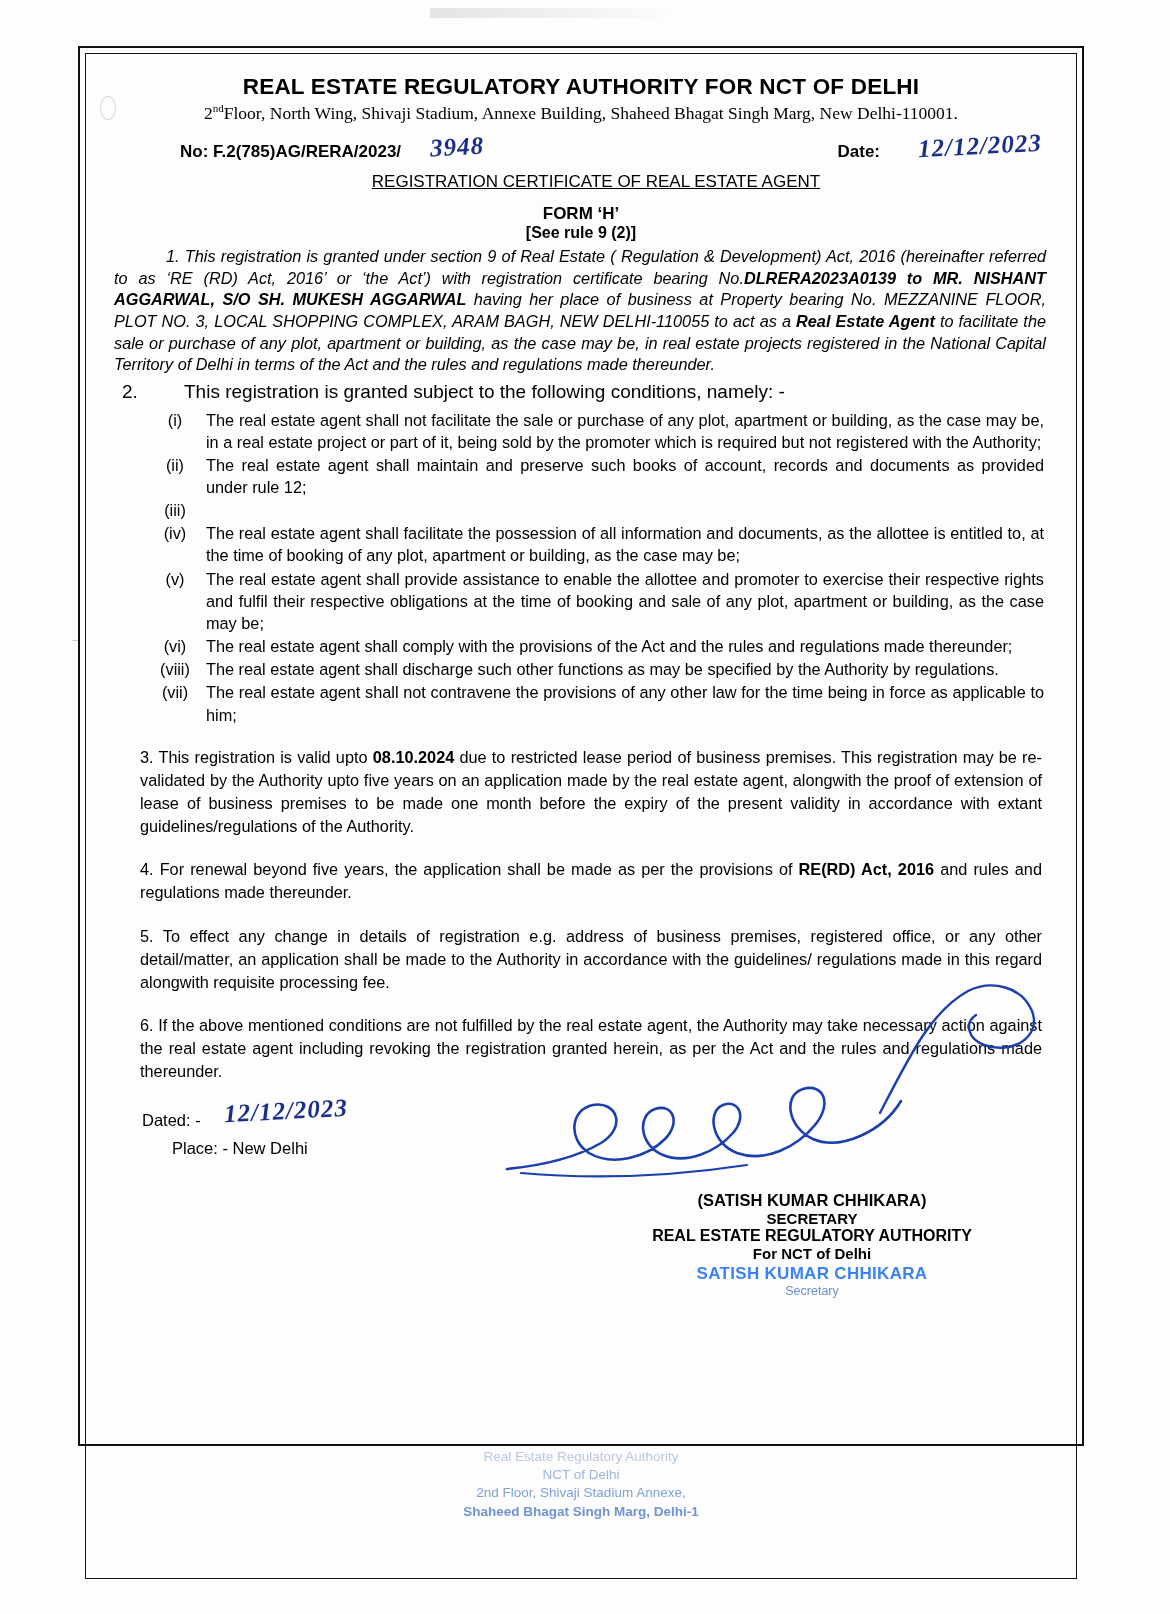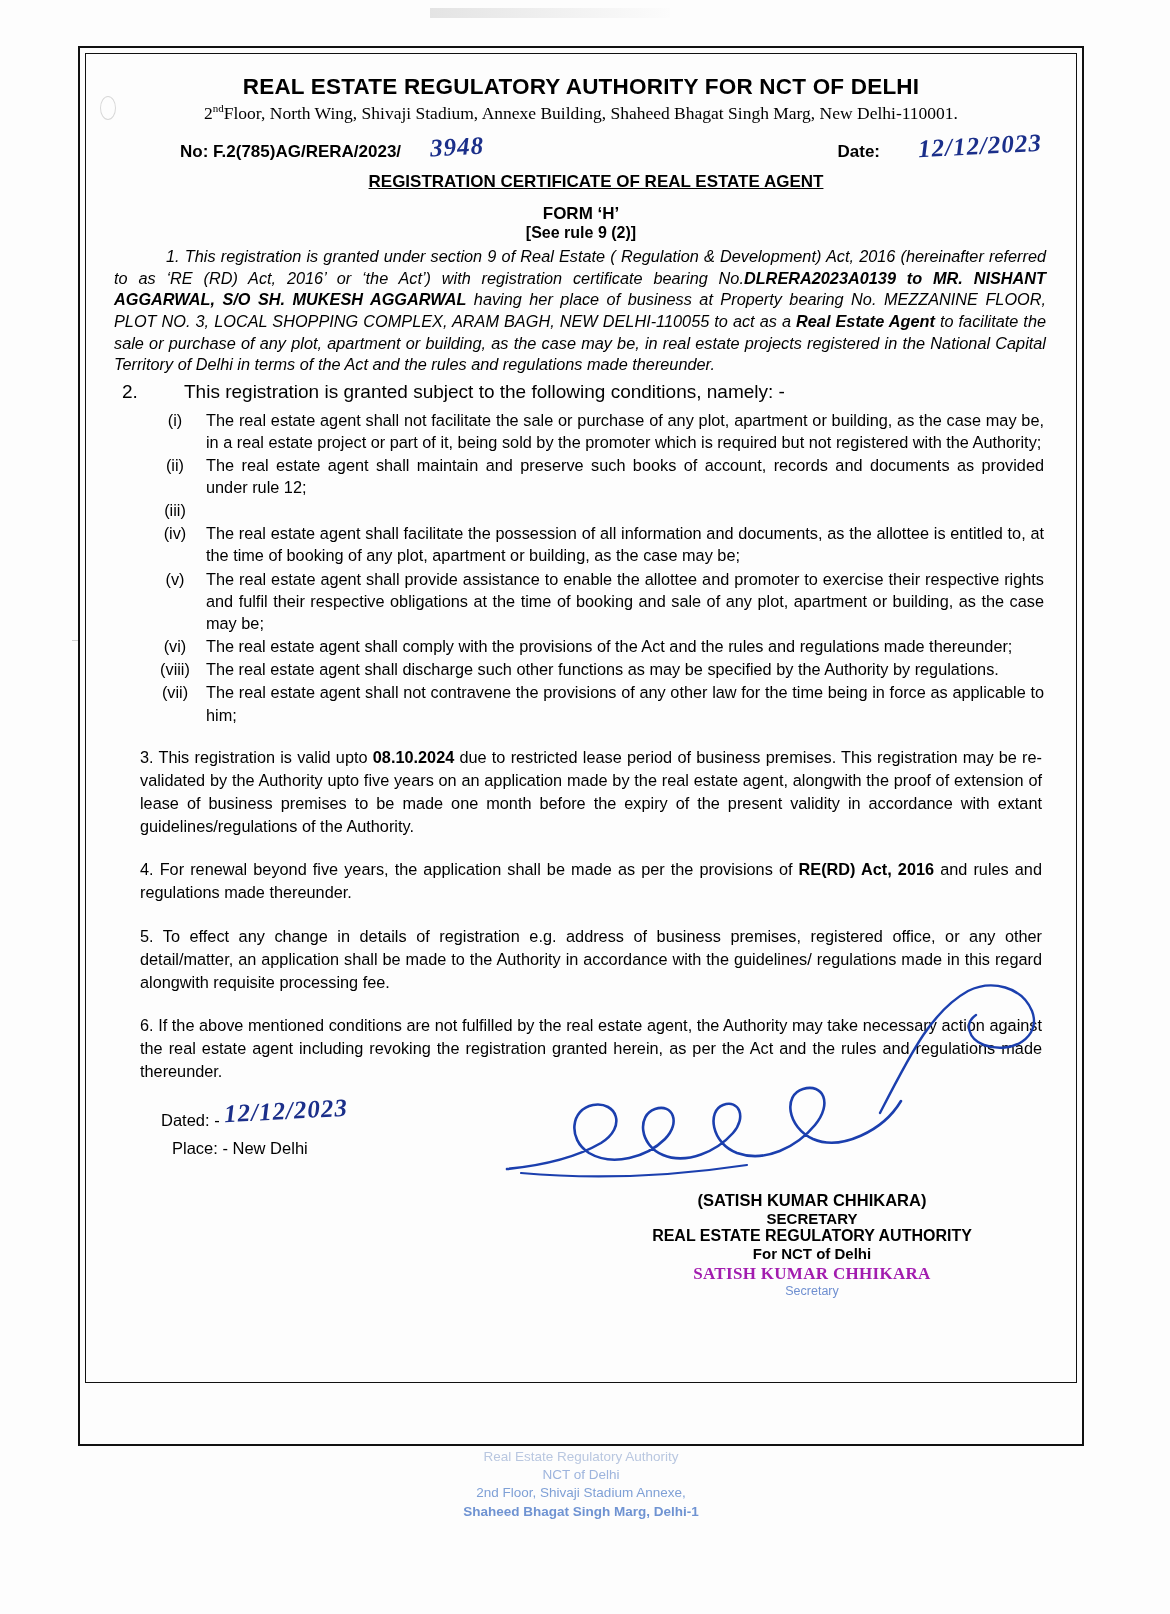--- a/index.html
+++ b/index.html
@@ -33,21 +33,21 @@
     left: 78px; top: 46px;
     width: 1006px;
     height: 1400px;
     border: 2px solid #111;
     box-sizing: border-box;
   }
   .cert-border-inner {
     position: absolute;
     left: 85px; top: 53px;
     width: 992px;
-    height: 1330px;
+    height: 1526px;
     border: 1px solid #111;
     box-sizing: border-box;
     padding: 14px 26px 10px 26px;
   }
   .hole-mark {
     position: absolute;
     left: 100px; top: 96px;
     width: 14px; height: 22px;
     border: 1px solid #d8d8d8;
     border-radius: 50%;
@@ -107,21 +107,21 @@
     right: 170px;
     top: 4px;
   }
   .date-hand {
     position: absolute;
     right: 8px;
     top: -6px;
   }
   .reg-head {
     text-align: center;
-    font-weight: bold;
+    font-weight: normal;
     font-size: 17px;
     text-decoration: underline;
     color: #000;
     margin: 0 0 12px 0;
     padding-left: 30px;
   }
   .form-h {
     text-align: center;
     font-weight: bold;
     font-size: 17px;
@@ -187,21 +187,20 @@
     position: relative;
     margin-top: 18px;
     height: 180px;
   }
   .dated-line {
     position: absolute;
     left: 30px;
     top: 10px;
     font-size: 16.5px;
     color: #000;
-    margin-left: 19px;
   }
   .dated-hand {
     position: absolute;
     left: 112px;
     top: -4px;
   }
   .place-line {
     position: absolute;
     left: 30px;
     top: 38px;
@@ -248,25 +247,24 @@
     font-size: 16px;
     color: #000;
   }
   .sign-for {
     font-weight: bold;
     font-size: 15px;
     color: #000;
   }
   .digi {
     margin-top: 2px;
-    color: #a21caf;
+    color: #3b82f6;
     font-size: 17px;
     font-weight: bold;
     letter-spacing: 0.3px;
-    font-family: Liberation Serif, serif;
   }
   .digi-sub {
     color: #6f8fd0;
     font-size: 12.5px;
   }
   .stamp-below {
     position: absolute;
     left: 78px; top: 1448px;
     width: 1006px;
     text-align: center;

